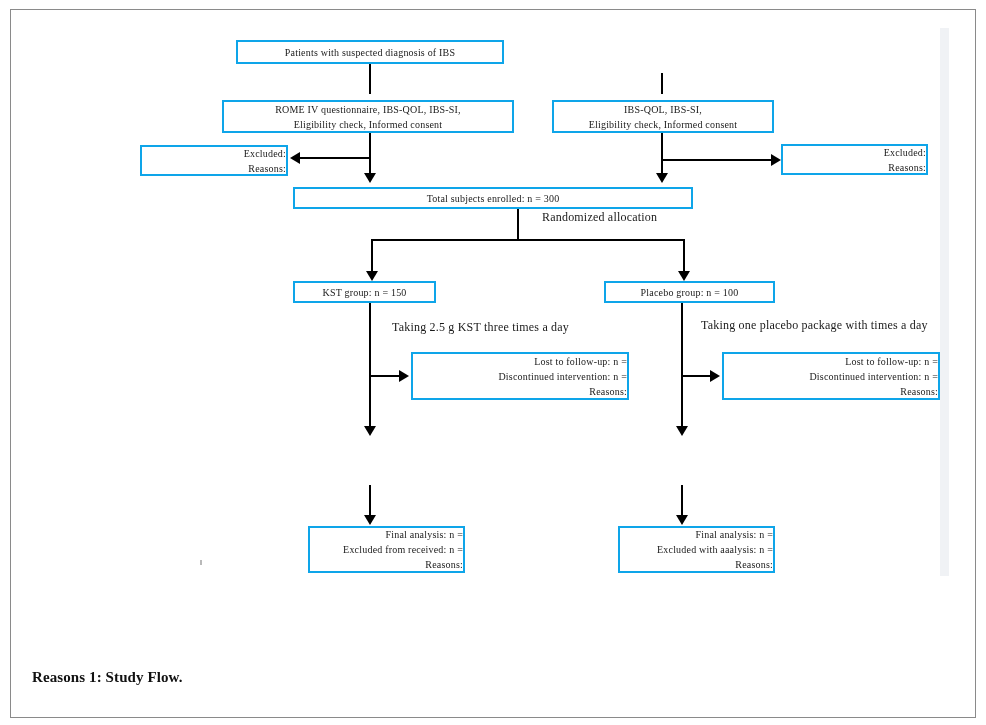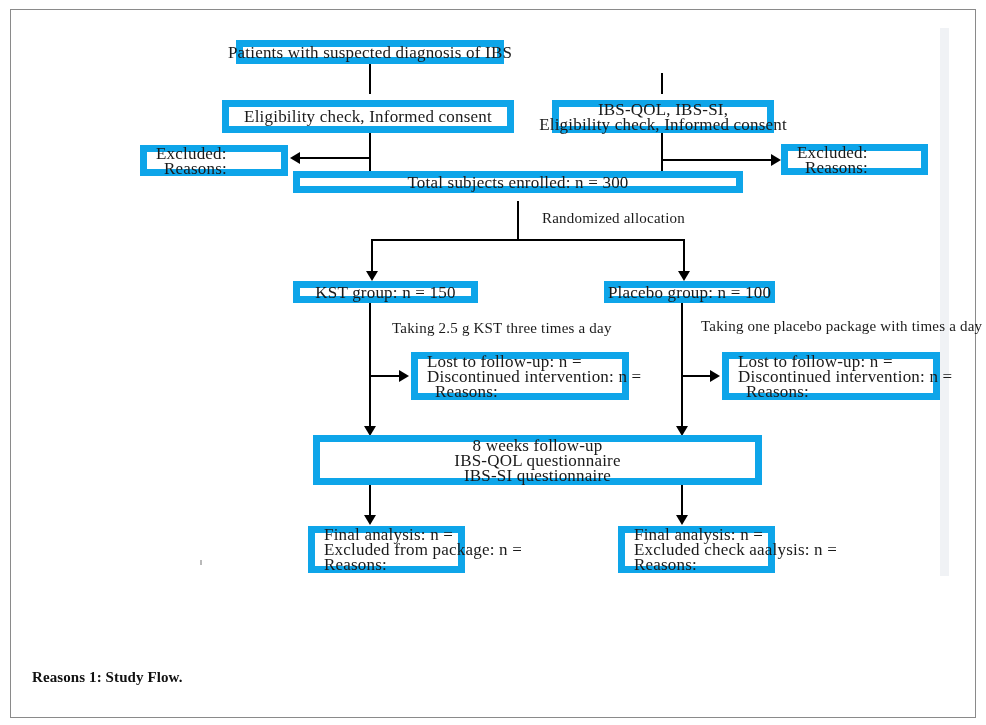--- a/index.html
+++ b/index.html
@@ -29,33 +29,33 @@
     position: absolute;
     left: 940px;
     top: 28px;
     width: 9px;
     height: 548px;
     background: #f0f2f5;
   }
   .box {
     position: absolute;
     box-sizing: border-box;
-    border: 7px solid #0ea5e9;
+    border: 2px solid #0ea5e9;
     background: #ffffff;
     display: flex;
     flex-direction: column;
     justify-content: center;
     color: #1a1a1a;
-    font-size: 17px;
+    font-size: 10px;
     line-height: 15px;
     letter-spacing: 0.2px;
     z-index: 3;
   }
   .box.center { align-items: center; text-align: center; }
-  .box.left { align-items: flex-start; text-align: left; padding-left: 9px; }
+  .box.left { align-items: flex-end; text-align: left; padding-left: 9px; }
   .box .line { white-space: nowrap; }
   .box .indent { padding-left: 8px; }
 
   .vline {
     position: absolute;
     width: 2px;
     background: #000000;
     z-index: 1;
   }
   .hline {
@@ -83,21 +83,21 @@
   .arrow-right {
     position: absolute;
     width: 0; height: 0;
     border-top: 6px solid transparent;
     border-bottom: 6px solid transparent;
     border-left: 10px solid #000000;
     z-index: 2;
   }
   .annot {
     position: absolute;
-    font-size: 15px;
+    font-size: 12px;
     color: #1a1a1a;
     white-space: nowrap;
     letter-spacing: 0.2px;
     z-index: 3;
   }
   #caption {
     position: absolute;
     left: 32px;
     top: 669px;
     font-size: 15px;
@@ -123,20 +123,21 @@
 
   <div class="box center" style="left:236px; top:40px; width:268px; height:24px;">
     <span class="line">Patients with suspected diagnosis of IBS</span>
   </div>
 
 
   <div class="vline" style="left:369px; top:64px; height:30px;"></div>
   <div class="vline" style="left:661px; top:73px; height:21px;"></div>
 
   <div class="box center" style="left:222px; top:100px; width:292px; height:33px;">
+    <span class="line">ROME IV questionnaire,  IBS-QOL, IBS-SI,</span>
     <span class="line">Eligibility check, Informed consent</span>
   </div>
 
   <div class="box center" style="left:552px; top:100px; width:222px; height:33px;">
     <span class="line">IBS-QOL, IBS-SI,</span>
     <span class="line">Eligibility check, Informed consent</span>
   </div>
 
   <div class="box left" style="left:140px; top:145px; width:148px; height:31px;">
     <span class="line">Excluded:</span>
@@ -153,33 +154,33 @@
 
   <div class="hline" style="left:300px; top:157px; width:71px;"></div>
   <div class="arrow-left" style="left:290px; top:152px;"></div>
 
   <div class="vline" style="left:661px; top:133px; height:42px;"></div>
   <div class="arrow-down" style="left:656px; top:173px;"></div>
 
   <div class="hline" style="left:663px; top:159px; width:110px;"></div>
   <div class="arrow-right" style="left:771px; top:154px;"></div>
 
-  <div class="box center" style="left:293px; top:171px; width:450px; height:22px;">
+  <div class="box center" style="left:293px; top:187px; width:400px; height:22px;">
     <span class="line">Total subjects enrolled: n = 300</span>
   </div>
 
   <div class="vline" style="left:517px; top:201px; height:39px;"></div>
   <div class="annot" style="left:542px; top:210px;">Randomized allocation</div>
   <div class="hline" style="left:371px; top:239px; width:314px;"></div>
   <div class="vline" style="left:371px; top:239px; height:34px;"></div>
   <div class="vline" style="left:683px; top:239px; height:34px;"></div>
   <div class="arrow-down" style="left:366px; top:271px;"></div>
   <div class="arrow-down" style="left:678px; top:271px;"></div>
 
-  <div class="box center" style="left:293px; top:281px; width:185px; height:22px;">
+  <div class="box center" style="left:293px; top:281px; width:143px; height:22px;">
     <span class="line">KST group:  n = 150</span>
   </div>
 
   <div class="box center" style="left:604px; top:281px; width:171px; height:22px;">
     <span class="line">Placebo group:  n = 100</span>
   </div>
 
   <div class="annot" style="left:392px; top:320px;text-align:right;">Taking 2.5 g KST three times a day</div>
   <div class="annot" style="left:701px; top:318px;">Taking one placebo package with times a day</div>
 
@@ -198,40 +199,35 @@
   <div class="vline" style="left:369px; top:303px; height:125px;"></div>
   <div class="arrow-down" style="left:364px; top:426px;"></div>
   <div class="hline" style="left:371px; top:375px; width:30px;"></div>
   <div class="arrow-right" style="left:399px; top:370px;"></div>
 
   <div class="vline" style="left:681px; top:303px; height:125px;"></div>
   <div class="arrow-down" style="left:676px; top:426px;"></div>
   <div class="hline" style="left:683px; top:375px; width:29px;"></div>
   <div class="arrow-right" style="left:710px; top:370px;"></div>
 
-  <div class="box center" style="left:313px; top:435px; width:449px; height:50px;">
-    <span class="line">8 weeks follow-up</span>
-    <span class="line">IBS-QOL questionnaire</span>
-    <span class="line">IBS-SI questionnaire</span>
-  </div>
 
   <div class="vline" style="left:369px; top:485px; height:32px;"></div>
   <div class="arrow-down" style="left:364px; top:515px;"></div>
   <div class="vline" style="left:681px; top:485px; height:32px;"></div>
   <div class="arrow-down" style="left:676px; top:515px;"></div>
 
   <div class="box left" style="left:308px; top:526px; width:157px; height:47px;">
     <span class="line">Final analysis:  n =</span>
-    <span class="line">Excluded from package: n =</span>
+    <span class="line">Excluded from received: n =</span>
     <span class="line">Reasons:</span>
   </div>
 
   <div class="box left" style="left:618px; top:526px; width:157px; height:47px;">
     <span class="line">Final analysis:  n =</span>
-    <span class="line">Excluded check aaalysis: n =</span>
+    <span class="line">Excluded with aaalysis: n =</span>
     <span class="line">Reasons:</span>
   </div>
 
   <div class="speck" style="left:200px; top:560px;"></div>
 
   <div id="caption">Reasons 1: Study Flow.</div>
 
 </div>
 
 </body></html>

